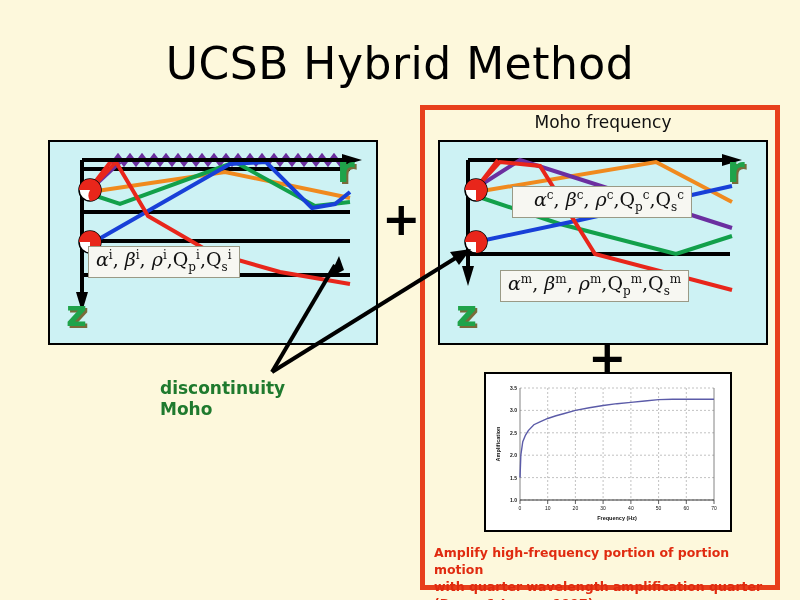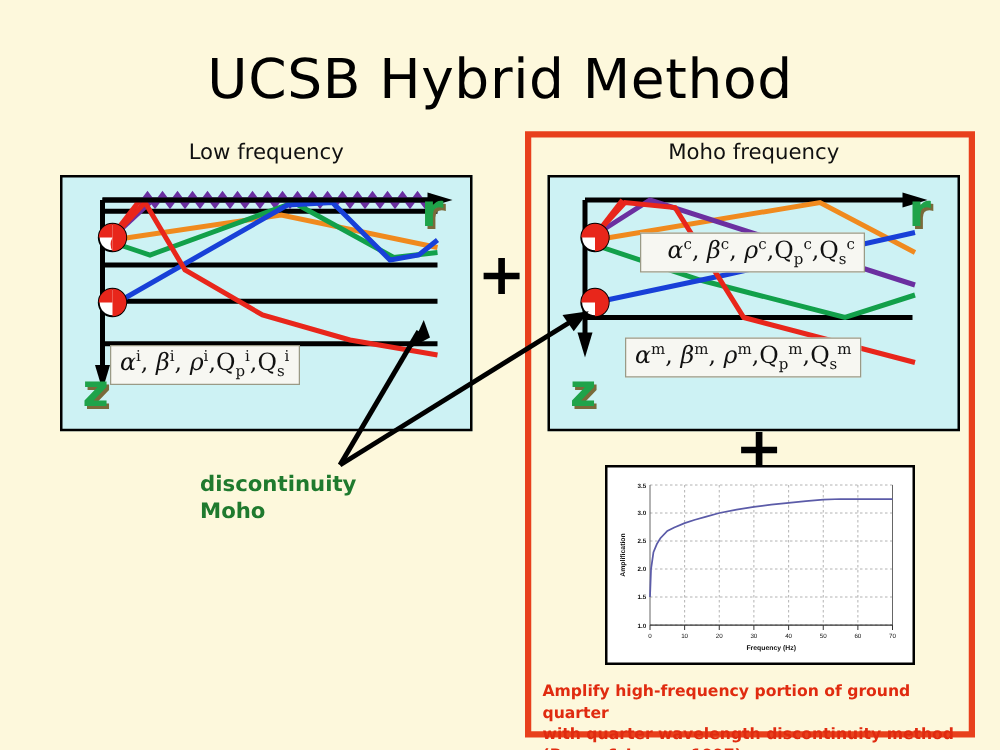--- a/index.html
+++ b/index.html
@@ -102,21 +102,21 @@
     font-style: normal;
     font-size: 12px;
     vertical-align: super;
   }
   .param-box .dn {
     font-style: normal;
     font-size: 12px;
     vertical-align: sub;
   }
   .param-box .rm { font-style: normal; }
-  #param-i { left: 88px;  top: 276px; }
+  #param-i { left: 88px;  top: 246px; }
   #param-c { left: 512px; top: 186px; padding-left: 21px; }
   #param-m { left: 500px; top: 270px; }
 
   
   .plus {
     position: absolute;
     font-family: "DejaVu Sans", sans-serif;
     font-weight: bold;
     font-size: 46px;
     color: #000000;
@@ -167,21 +167,20 @@
 </style>
 </head>
 <body>
 
 <div id="slide">
 
   <div class="title">UCSB Hybrid Method</div>
 
   <div class="red-box"></div>
 
-  <div class="panel-caption" id="caption-low">Low frequency</div>
   <div class="panel-caption" id="caption-high">Moho frequency</div>
 
   <div class="model-panel" id="panel-low">
     <svg class="model-svg" width="330" height="205" viewBox="0 0 330 205">
 
       <line x1="32" y1="18" x2="300" y2="18" stroke="#000" stroke-width="4"></line>
       <line x1="32" y1="27" x2="300" y2="27" stroke="#000" stroke-width="4"></line>
       <line x1="32" y1="70" x2="300" y2="70" stroke="#000" stroke-width="4"></line>
       <line x1="32" y1="99" x2="300" y2="99" stroke="#000" stroke-width="4"></line>
       <line x1="32" y1="133" x2="300" y2="133" stroke="#000" stroke-width="4"></line>
@@ -346,18 +345,18 @@
         <text x="31" y="38.4">3.0</text>
         <text x="31" y="16">3.5</text>
       </g>
 
       <text x="131" y="146" font-family="Liberation Sans, sans-serif" font-size="5.5" fill="#111" text-anchor="middle" font-weight="bold" id="chart-xlabel">Frequency (Hz)</text>
       <text x="14" y="70" font-family="Liberation Sans, sans-serif" font-size="5.5" fill="#111" text-anchor="middle" font-weight="bold" transform="rotate(-90 14 70)" id="chart-ylabel">Amplification</text>
     </svg>
   </div>
 
   <div class="red-caption">
-    <div>Amplify high-frequency portion of ground quarter</div>
-    <div>with quarter wavelength discontinuity method</div>
+    <div>Amplify high-frequency portion of portion motion</div>
+    <div>with quarter wavelength amplification quarter</div>
     <div>(Boore &amp; Joyner, 1997)</div>
   </div>
 
 </div>
 
 </body></html>

